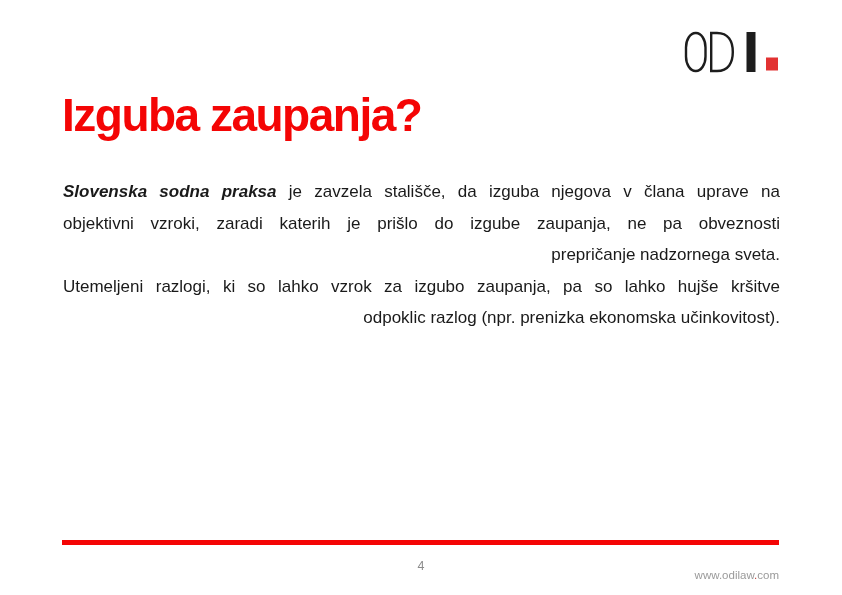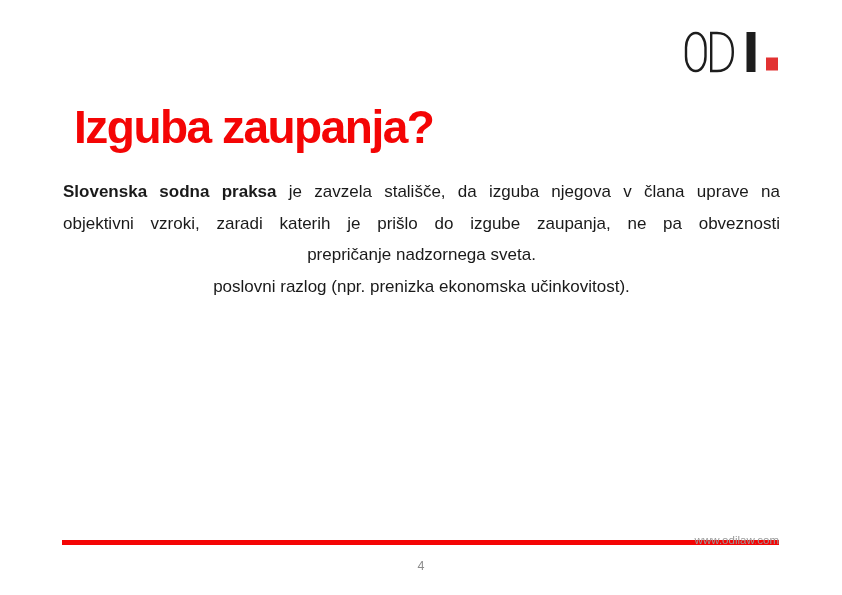--- a/index.html
+++ b/index.html
@@ -33,22 +33,22 @@
     position: absolute;
     left: 63px;
     top: 176px;
     width: 717px;
     font-size: 17px;
     line-height: 31.5px;
     color: #1a1a1a;
   }
   .line { width: 100%; }
   .line.just { text-align: justify; text-align-last: justify; }
-  .line.left { text-align: center; }
-  .b { font-weight: bold; }
+  .line.left { text-align: right; }
+  .b { font-weight: bold; font-style: italic; }
   .u {
     text-decoration-thickness: 1.5px;
     text-underline-offset: 3px;
   }
   .divider {
     position: absolute;
     left: 62px;
     top: 540px;
     width: 717px;
     height: 5px;
@@ -59,46 +59,47 @@
     left: 0;
     top: 559px;
     width: 842px;
     text-align: center;
     font-size: 12.5px;
     color: #8c8c8c;
   }
   .weburl {
     position: absolute;
     right: 63px;
-    top: 534px;
+    top: 569px;
     font-size: 11.5px;
     color: #9a9a9a;
     white-space: nowrap;
   }
   .weburl .reddot { color: #c04a45; }
 </style>
 </head>
 <body>
 
 <div class="slide">
 
   <svg class="logo" viewBox="0 0 96 44" xmlns="http://www.w3.org/2000/svg" aria-label="ODI.">
     <rect x="3" y="3" width="19.5" height="38" rx="9.5" ry="14.5" fill="none" stroke="#1d1d1d" stroke-width="2.4"></rect>
     <path d="M28.2 3 L34 3 C45.5 3 49.8 11.5 49.8 22 C49.8 32.5 45.5 41 34 41 L28.2 41 Z" fill="none" stroke="#1d1d1d" stroke-width="2.4"></path>
     <rect x="63.5" y="2" width="9" height="40" fill="#1d1d1d"></rect>
     <rect x="83" y="27.5" width="12" height="13" fill="#e23232"></rect>
   </svg>
 
-  <h1 class="title" style="margin:12px;">Izguba zaupanja?</h1>
+  <h1 class="title" style="margin:0;">Izguba zaupanja?</h1>
 
   <div class="bodytext">
     <div class="line just"><span class="b">Slovenska sodna praksa</span><span> je zavzela stališče, da izguba njegova v člana uprave na</span></div>
     <div class="line just"><span class="u">objektivni vzroki</span><span>, zaradi katerih je prišlo do izgube zaupanja, </span><span class="u">ne pa obveznosti</span></div>
     <div class="line left"><span class="u">prepričanje nadzornega sveta</span><span>.</span></div>
-    <div class="line left"><span>poslovni razlog (npr. prenizka ekonomska učinkovitost).</span></div>
+    <div class="line just"><span>Utemeljeni razlogi, ki so lahko vzrok za izgubo zaupanja, pa so lahko hujše kršitve</span></div>
+    <div class="line left"><span>odpoklic razlog (npr. prenizka ekonomska učinkovitost).</span></div>
   </div>
 
   <div class="divider"></div>
 
   <div class="pagenum">4</div>
 
   <div class="weburl"><span>www.odilaw</span><span class="reddot">.</span><span>com</span></div>
 
 </div>
 

